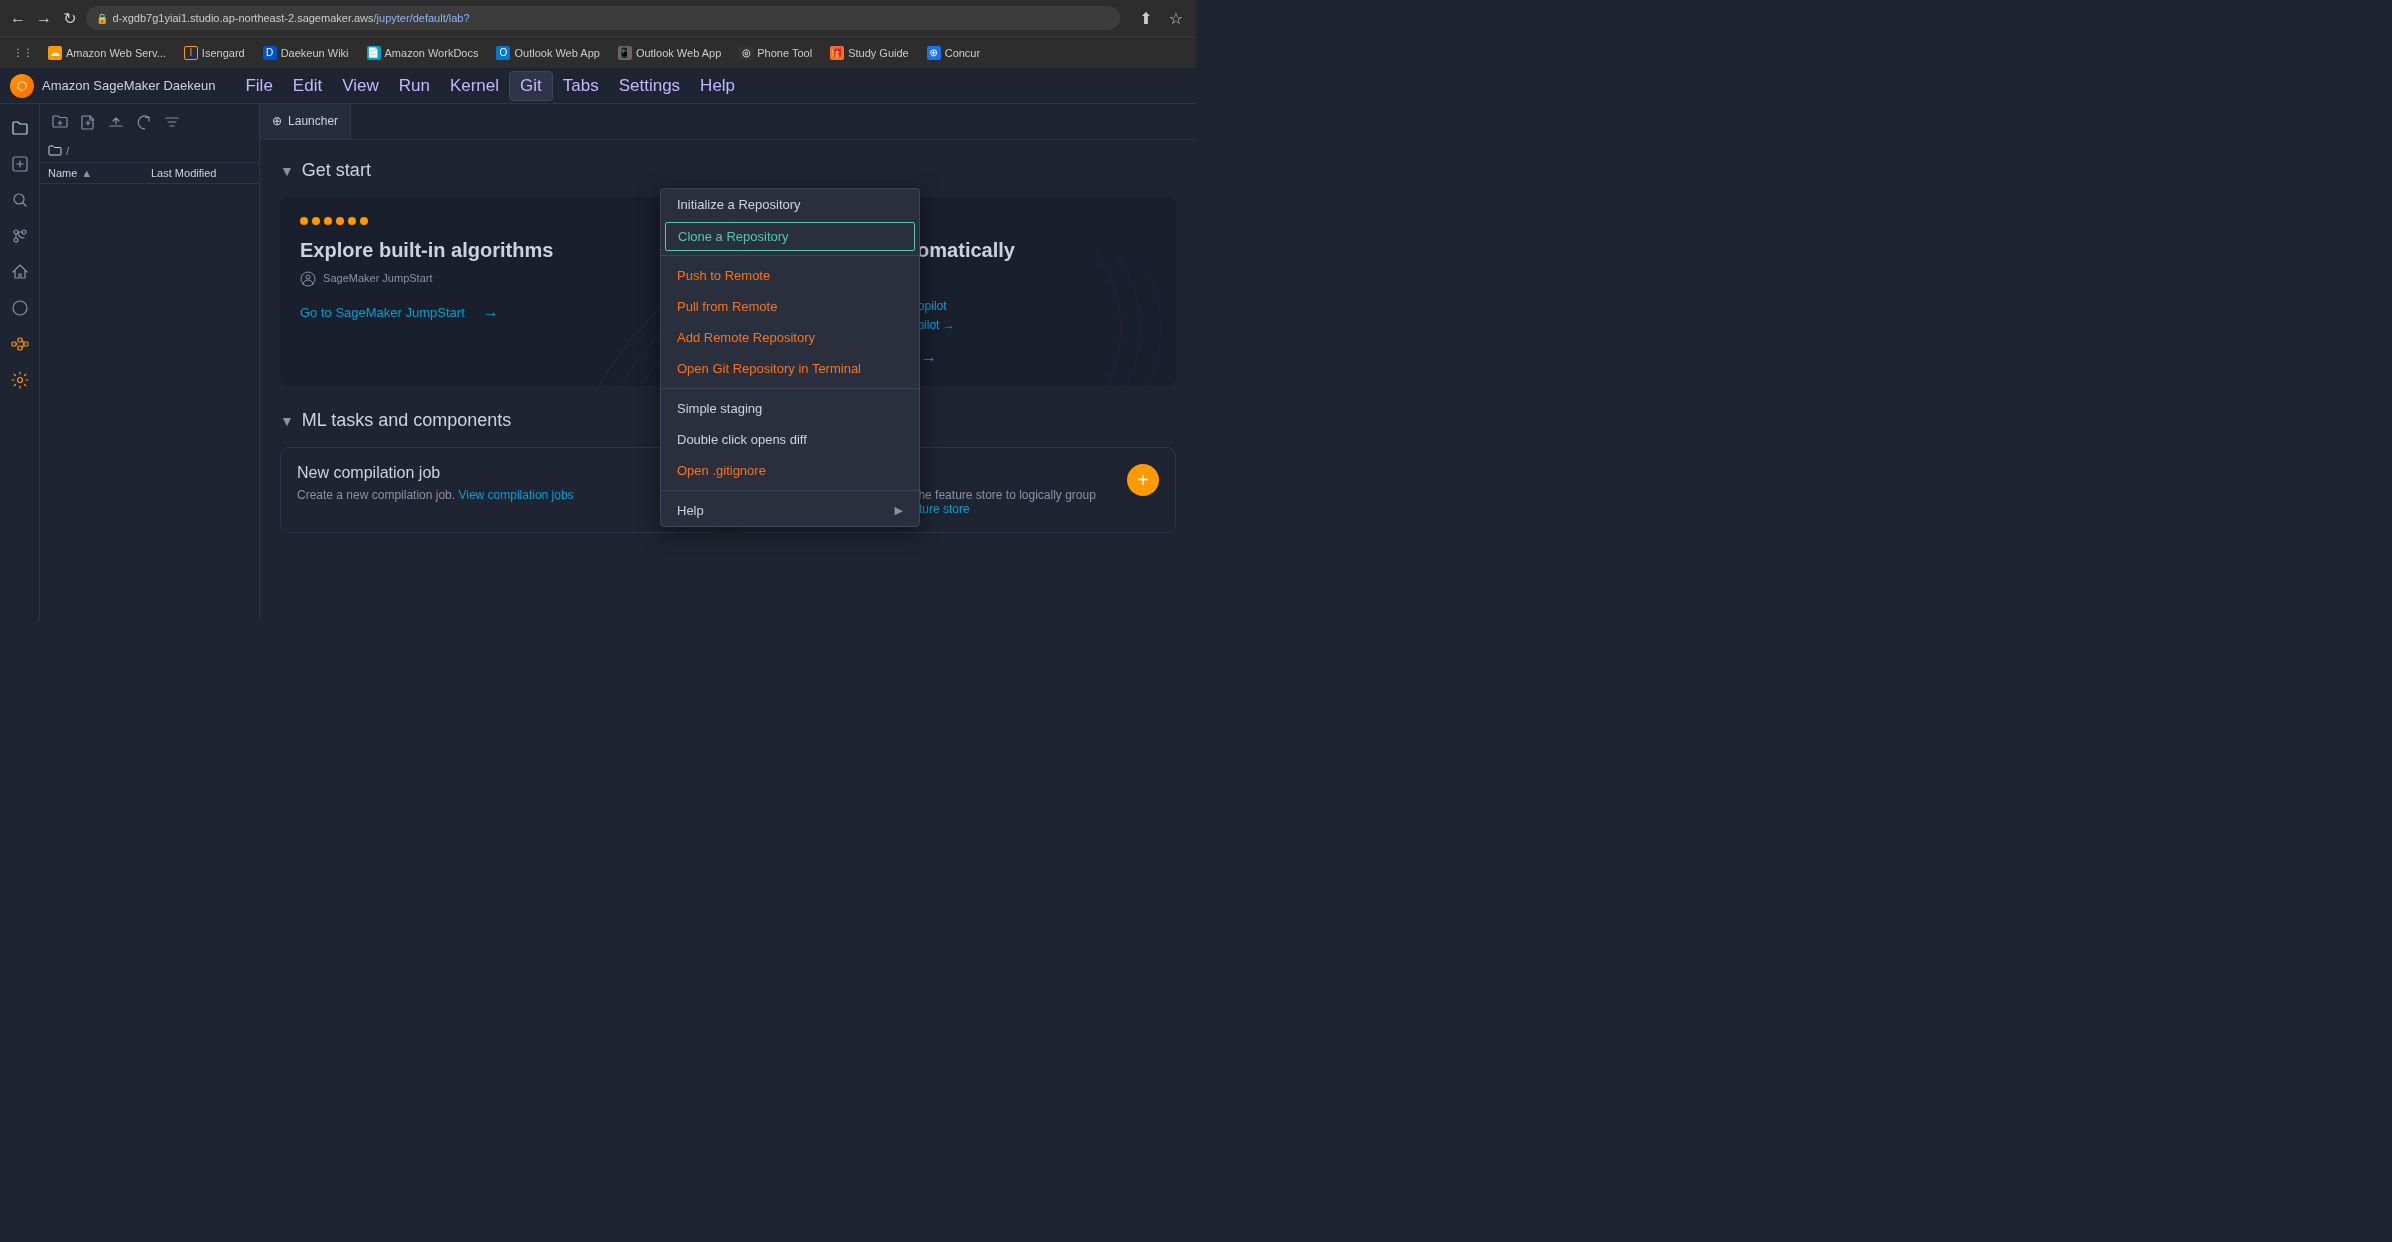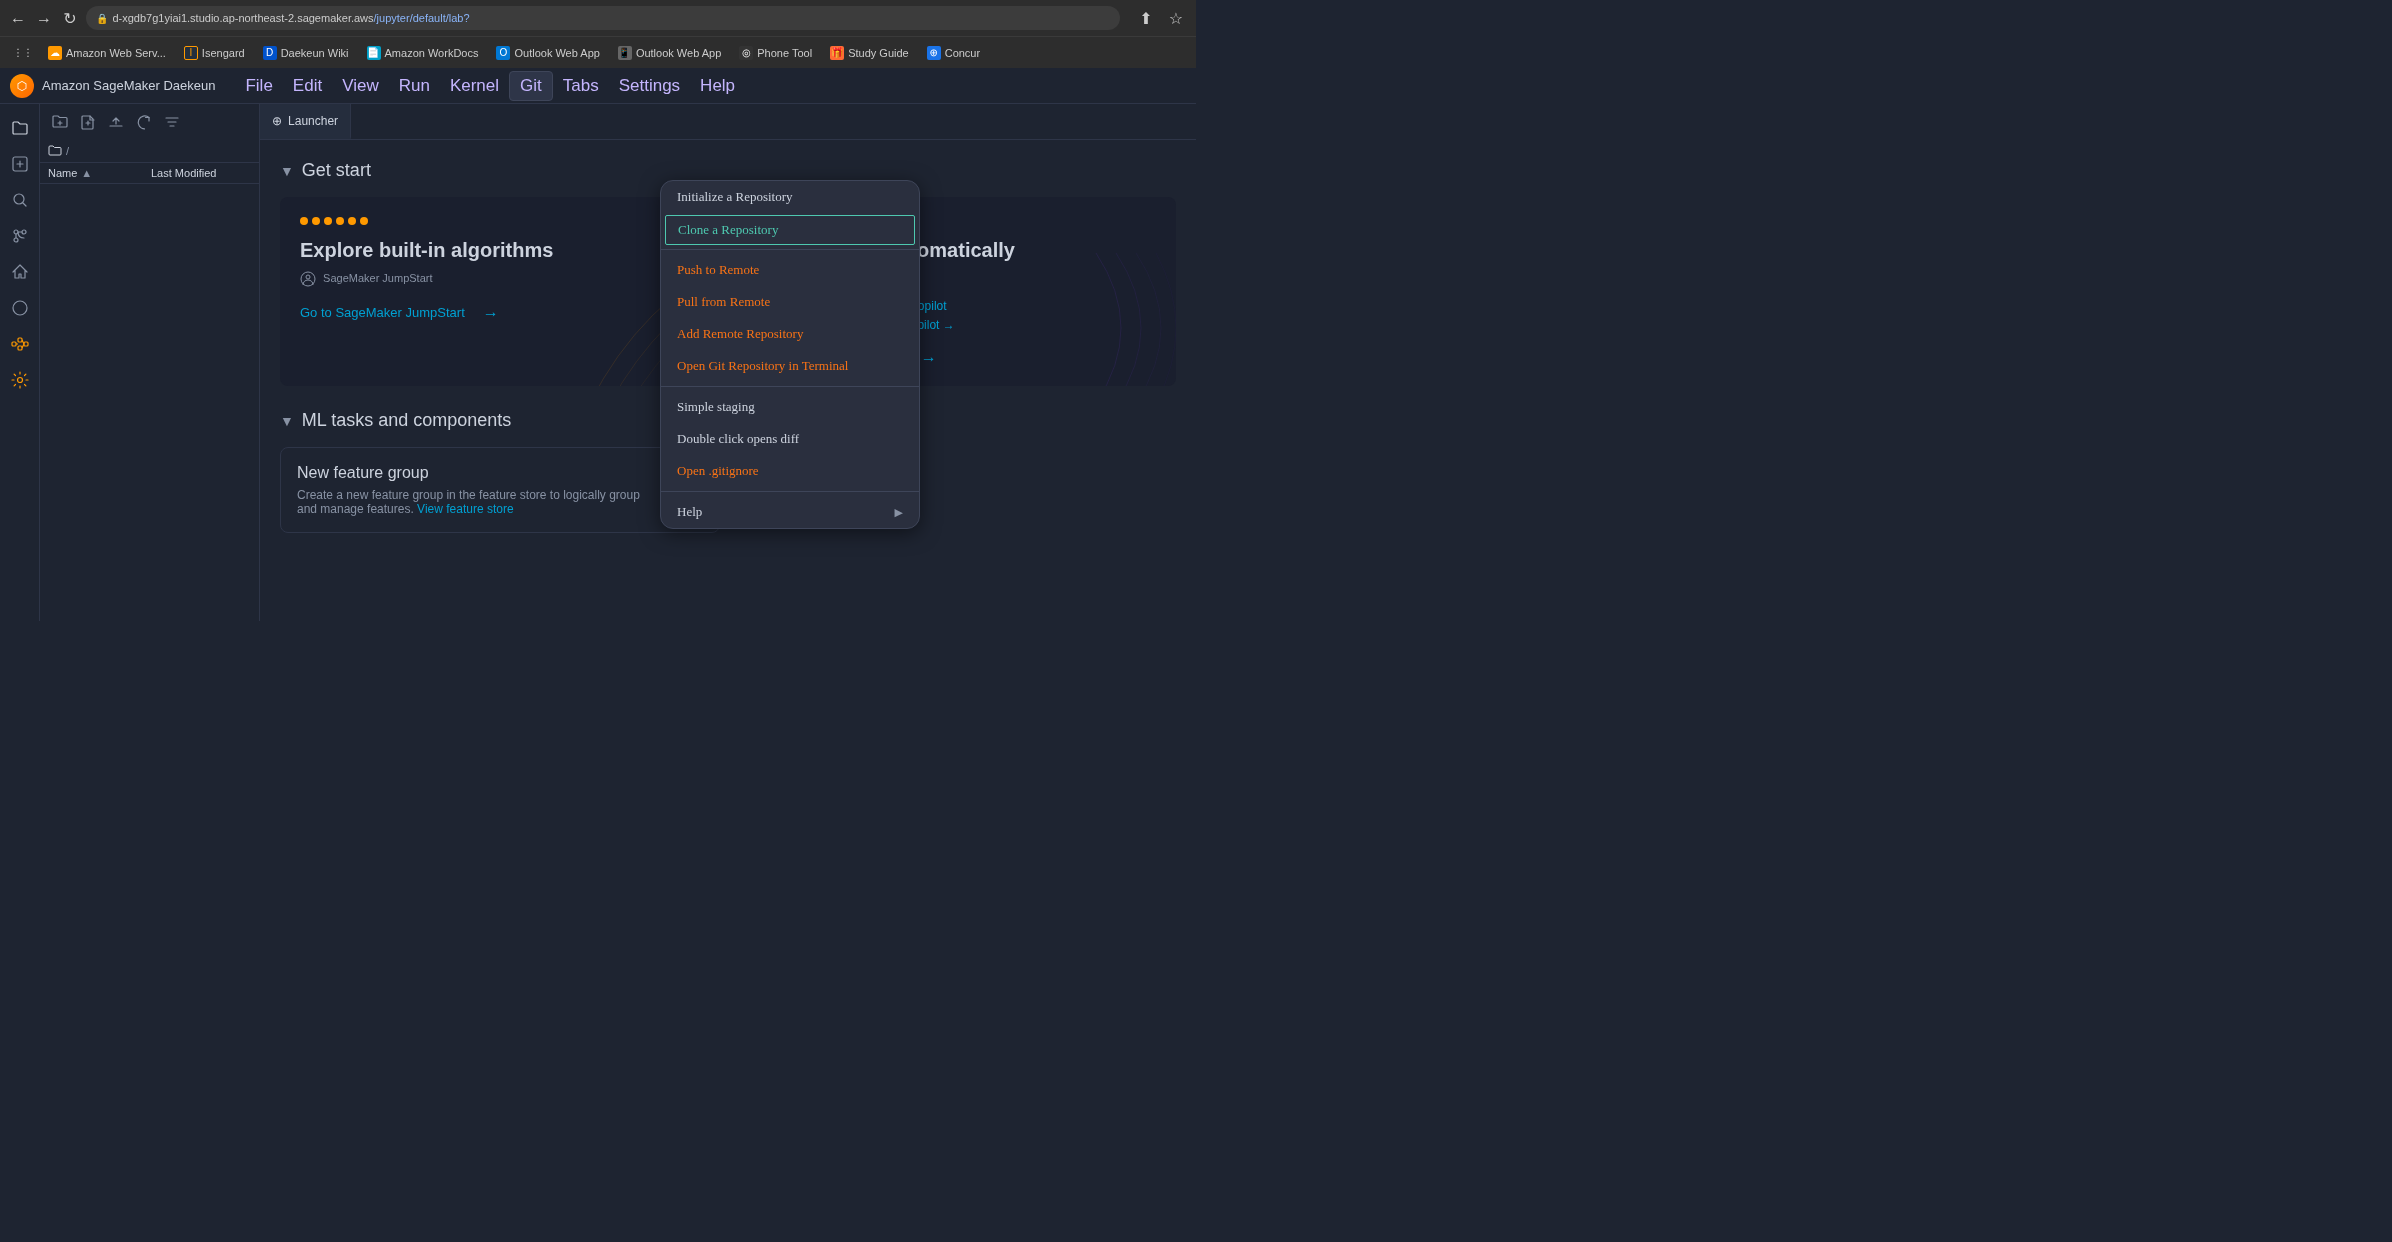--- a/index.html
+++ b/index.html
@@ -91,21 +91,21 @@
 
     
     .ml-section { margin-top: 8px; }
     .ml-cards-grid { display: grid; grid-template-columns: 1fr 1fr; gap: 16px; }
     .ml-card { background: #1e2431; border: 1px solid #2e3548; border-radius: 8px; padding: 16px; display: flex; align-items: flex-start; justify-content: space-between; }
     .ml-card-content { flex: 1; }
     .ml-card-title { font-size: 16px; color: #cdd3de; font-weight: 500; margin-bottom: 6px; }
     .ml-card-desc { font-size: 12px; color: #8892a4; }
     .ml-card-link { font-size: 12px; color: #00a0d2; cursor: pointer; }
     .ml-card-add-btn { width: 32px; height: 32px; border-radius: 50%; background: #ff9900; border: none; color: white; font-size: 20px; cursor: pointer; display: flex; align-items: center; justify-content: center; flex-shrink: 0; margin-left: 12px; }
-    .git-dropdown { position: absolute; top: 76px; left: 400px; background: #2a2f3e; border: 1px solid #3e4559; border-radius: 13px; min-width: 260px; z-index: 200; box-shadow: 0 4px 20px rgba(0,0,0,0.5); font-family: Liberation Serif, serif; }
+    .git-dropdown { position: absolute; top: 84px; left: 400px; background: #2a2f3e; border: 1px solid #3e4559; border-radius: 4px; min-width: 260px; z-index: 200; box-shadow: 0 4px 20px rgba(0,0,0,0.5); }
     .git-menu-item { padding: 8px 16px; cursor: pointer; font-size: 13px; color: #cdd3de; display: flex; align-items: center; justify-content: space-between; }
     .git-menu-item.highlighted { color: #4ec9b0; background: #2a2f3e; border: 1px solid #4ec9b0; border-radius: 2px; margin: 2px 4px; padding: 6px 12px; }
     .git-menu-item.disabled { color: #f97316; cursor: default; }
     .git-menu-divider { height: 1px; background: #3e4559; margin: 4px 0; }
     .git-menu-item-first { border-radius: 4px 4px 0 0; }
     .chevron-right { font-size: 11px; color: #8892a4; }
 
     
     .content-wrapper { position: relative; flex: 1; display: flex; flex-direction: column; }
 
@@ -377,20 +377,30 @@
           </div>
         </div>
 
         <div class="ml-section">
           <div class="section-header">
             <span class="section-chevron">▼</span>
             <span class="section-title">ML tasks and components</span>
           </div>
           <div class="ml-cards-grid">
 
+            <div class="ml-card">
+              <div class="ml-card-content">
+                <div class="ml-card-title">New compilation job</div>
+                <div class="ml-card-desc">
+                  Create a new compilation job.
+                  <span class="ml-card-link">View compilation jobs</span>
+                </div>
+              </div>
+              <button class="ml-card-add-btn">+</button>
+            </div>
 
             <div class="ml-card">
               <div class="ml-card-content">
                 <div class="ml-card-title">New feature group</div>
                 <div class="ml-card-desc">
                   Create a new feature group in the feature store to logically group and manage features.
                   <span class="ml-card-link">View feature store</span>
                 </div>
               </div>
               <button class="ml-card-add-btn">+</button>

